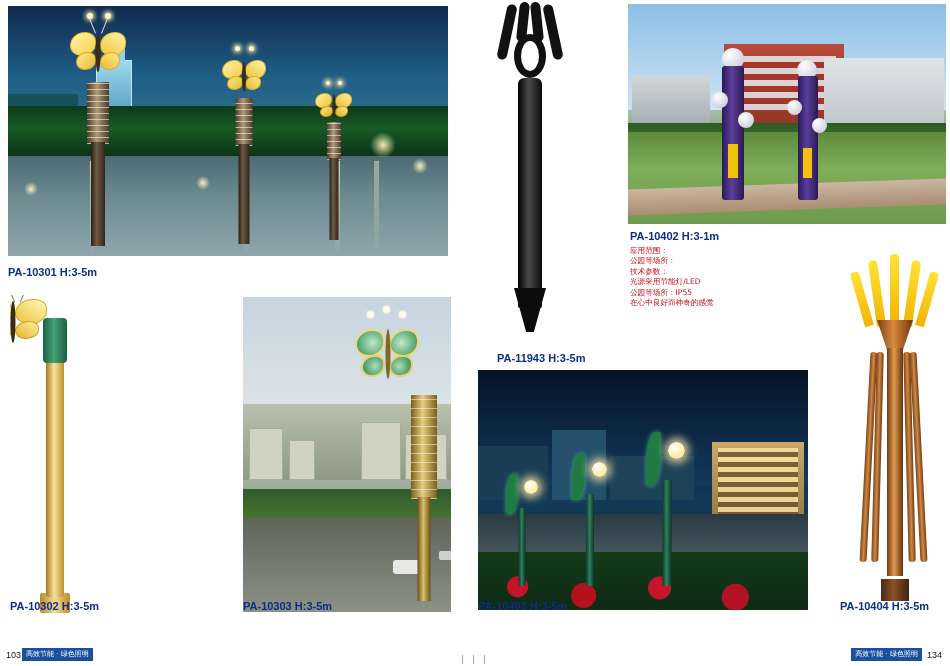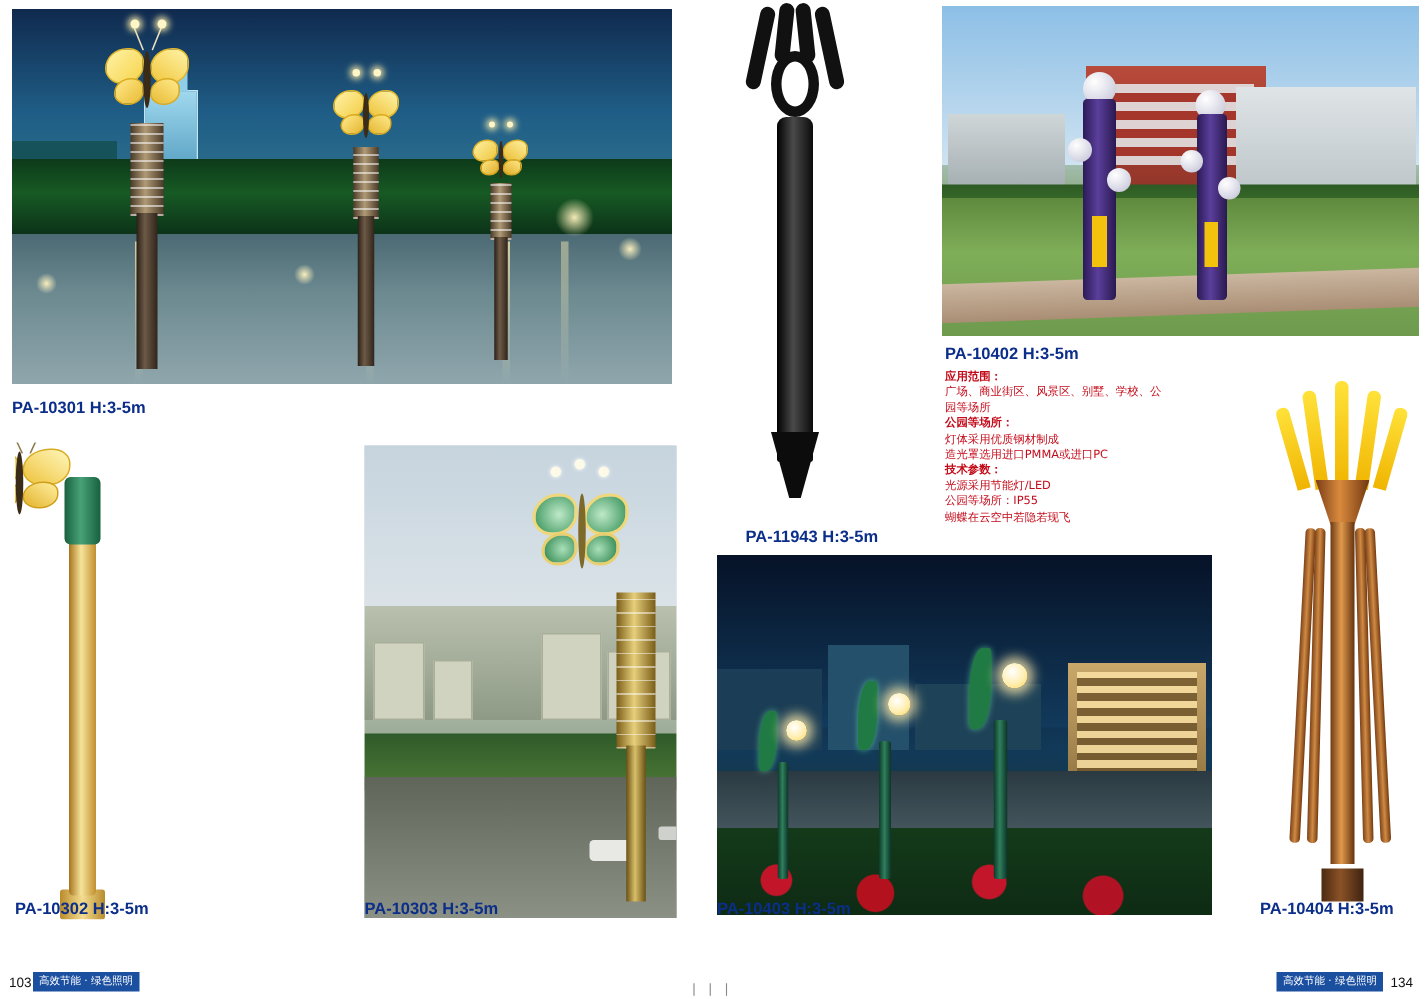--- a/index.html
+++ b/index.html
@@ -162,21 +162,21 @@
   
   .zh { font-family:"DejaVu Sans", sans-serif; }
   #desc302 {
     position:absolute; left:108px; top:405px; width:128px;
     font-size:9.5px; line-height:16px; color:#1a1a1a; text-align:left;
   }
   #specs {
     position:absolute; left:630px; top:246px; width:150px;
     font-size:7.6px; line-height:10.4px; color:#c40b1a;
   }
-  #specs .h { font-weight:bold; }
+  #specs .h { font-weight:normal; }
   #specs .row { white-space:normal; }
 
   
   .footer { position:absolute; bottom:0; left:0; width:100%; height:24px; }
   .fnum { position:absolute; bottom:6px; font-size:9px; color:#111; }
   .fbar { position:absolute; bottom:5px; height:13px; background:#1b4fa0; color:#fff;
     font-size:7px; line-height:13px; padding:0 4px; white-space:nowrap; }
   .cropmarks { position:absolute; bottom:2px; left:50%; transform:translateX(-50%);
     font-size:9px; color:#888; letter-spacing:3px; }
 </style>
@@ -334,32 +334,29 @@
     </div>
 
     <div class="ppole" style="left:158px;top:56px;width:44px;height:140px;">
       <div class="ball" style="left:11px;top:0;width:20px;height:20px;"></div>
       <div class="bd" style="top:16px;width:20px;height:124px;"></div>
       <div class="ball" style="left:1px;top:40px;width:15px;height:15px;"></div>
       <div class="ball" style="left:26px;top:58px;width:15px;height:15px;"></div>
       <div class="ylw" style="left:17px;top:88px;width:9px;height:30px;"></div>
     </div>
   </div>
-  <div class="cap" style="left:630px;top:230px;">PA-10402 H:3-5m</div>
+  <div class="cap" style="left:630px;top:230px;">PA-10402 H:3-1m</div>
 
   <div id="specs" class="zh">
     <div class="h">应用范围：</div>
-    <div class="row">广场、商业街区、风景区、别墅、学校、公园等场所</div>
     <div class="h">公园等场所：</div>
-    <div class="row" style="white-space:pre-line;">灯体采用优质钢材制成
-造光罩选用进口PMMA或进口PC</div>
     <div class="h">技术参数：</div>
     <div class="row">光源采用节能灯/LED</div>
     <div class="row">公园等场所：IP55</div>
-    <div class="row">蝴蝶在云空中若隐若现飞</div>
+    <div class="row">在心中良好而神奇的感觉</div>
   </div>
 
   <div class="photo" id="p403">
     <div class="sky"></div>
     <div class="bg" style="left:0;width:70px;height:54px;"></div>
     <div class="bg" style="left:74px;width:54px;height:70px;background:#24506b;"></div>
     <div class="bg" style="left:132px;width:84px;height:44px;background:#1e4258;"></div>
     <div class="bigb"></div>
     <div class="road"></div>
     <div class="flowers"></div>

